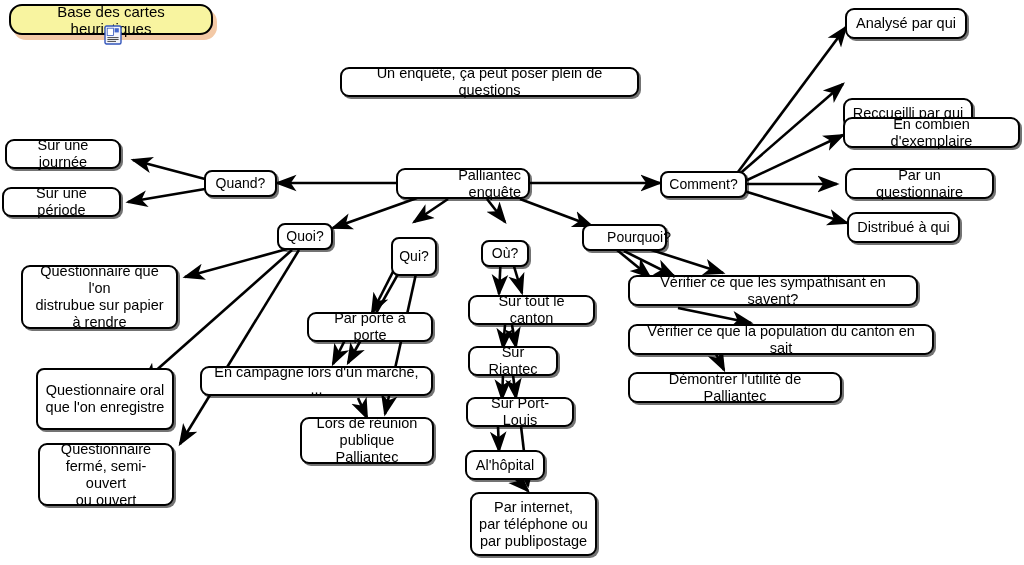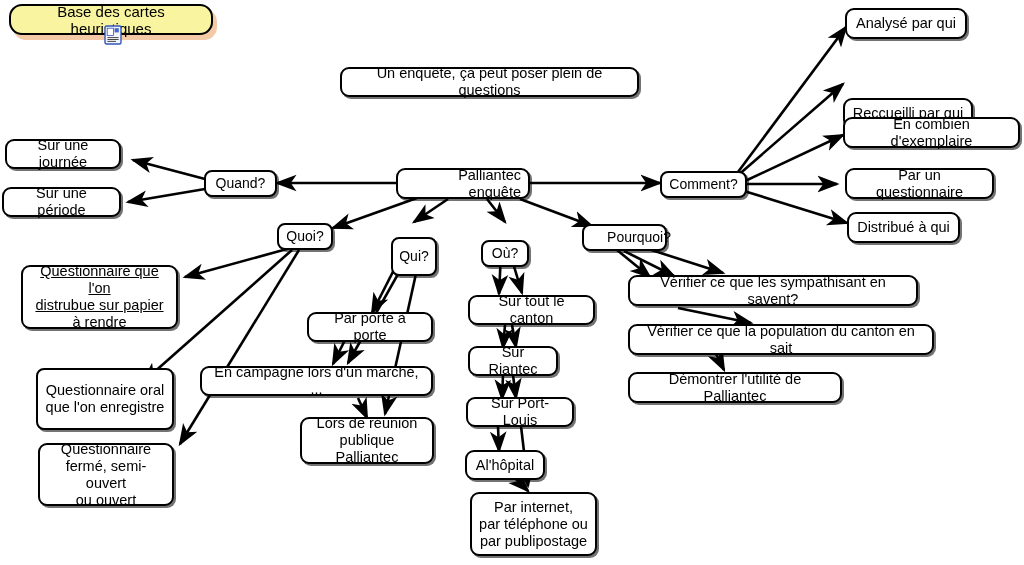--- a/index.html
+++ b/index.html
@@ -181,21 +181,21 @@
     <span>Comment?</span>
   </div>
 
   <div class="node" style="left:5px; top:139px; width:116px; height:30px;">
     <span>Sur une journée</span>
   </div>
   <div class="node" style="left:2px; top:187px; width:119px; height:30px;">
     <span>Sur une période</span>
   </div>
 
-  <div class="node" style="left:21px; top:265px; width:157px; height:64px;text-decoration:underline;">
+  <div class="node" style="left:21px; top:265px; width:157px; height:64px;">
     <span>Questionnaire que l'on
 distrubue sur papier
 à rendre</span>
   </div>
   <div class="node" style="left:36px; top:368px; width:138px; height:62px;border-radius:8px;">
     <span>Questionnaire oral
 que l'on enregistre</span>
   </div>
   <div class="node" style="left:38px; top:443px; width:136px; height:63px;">
     <span>Questionnaire

